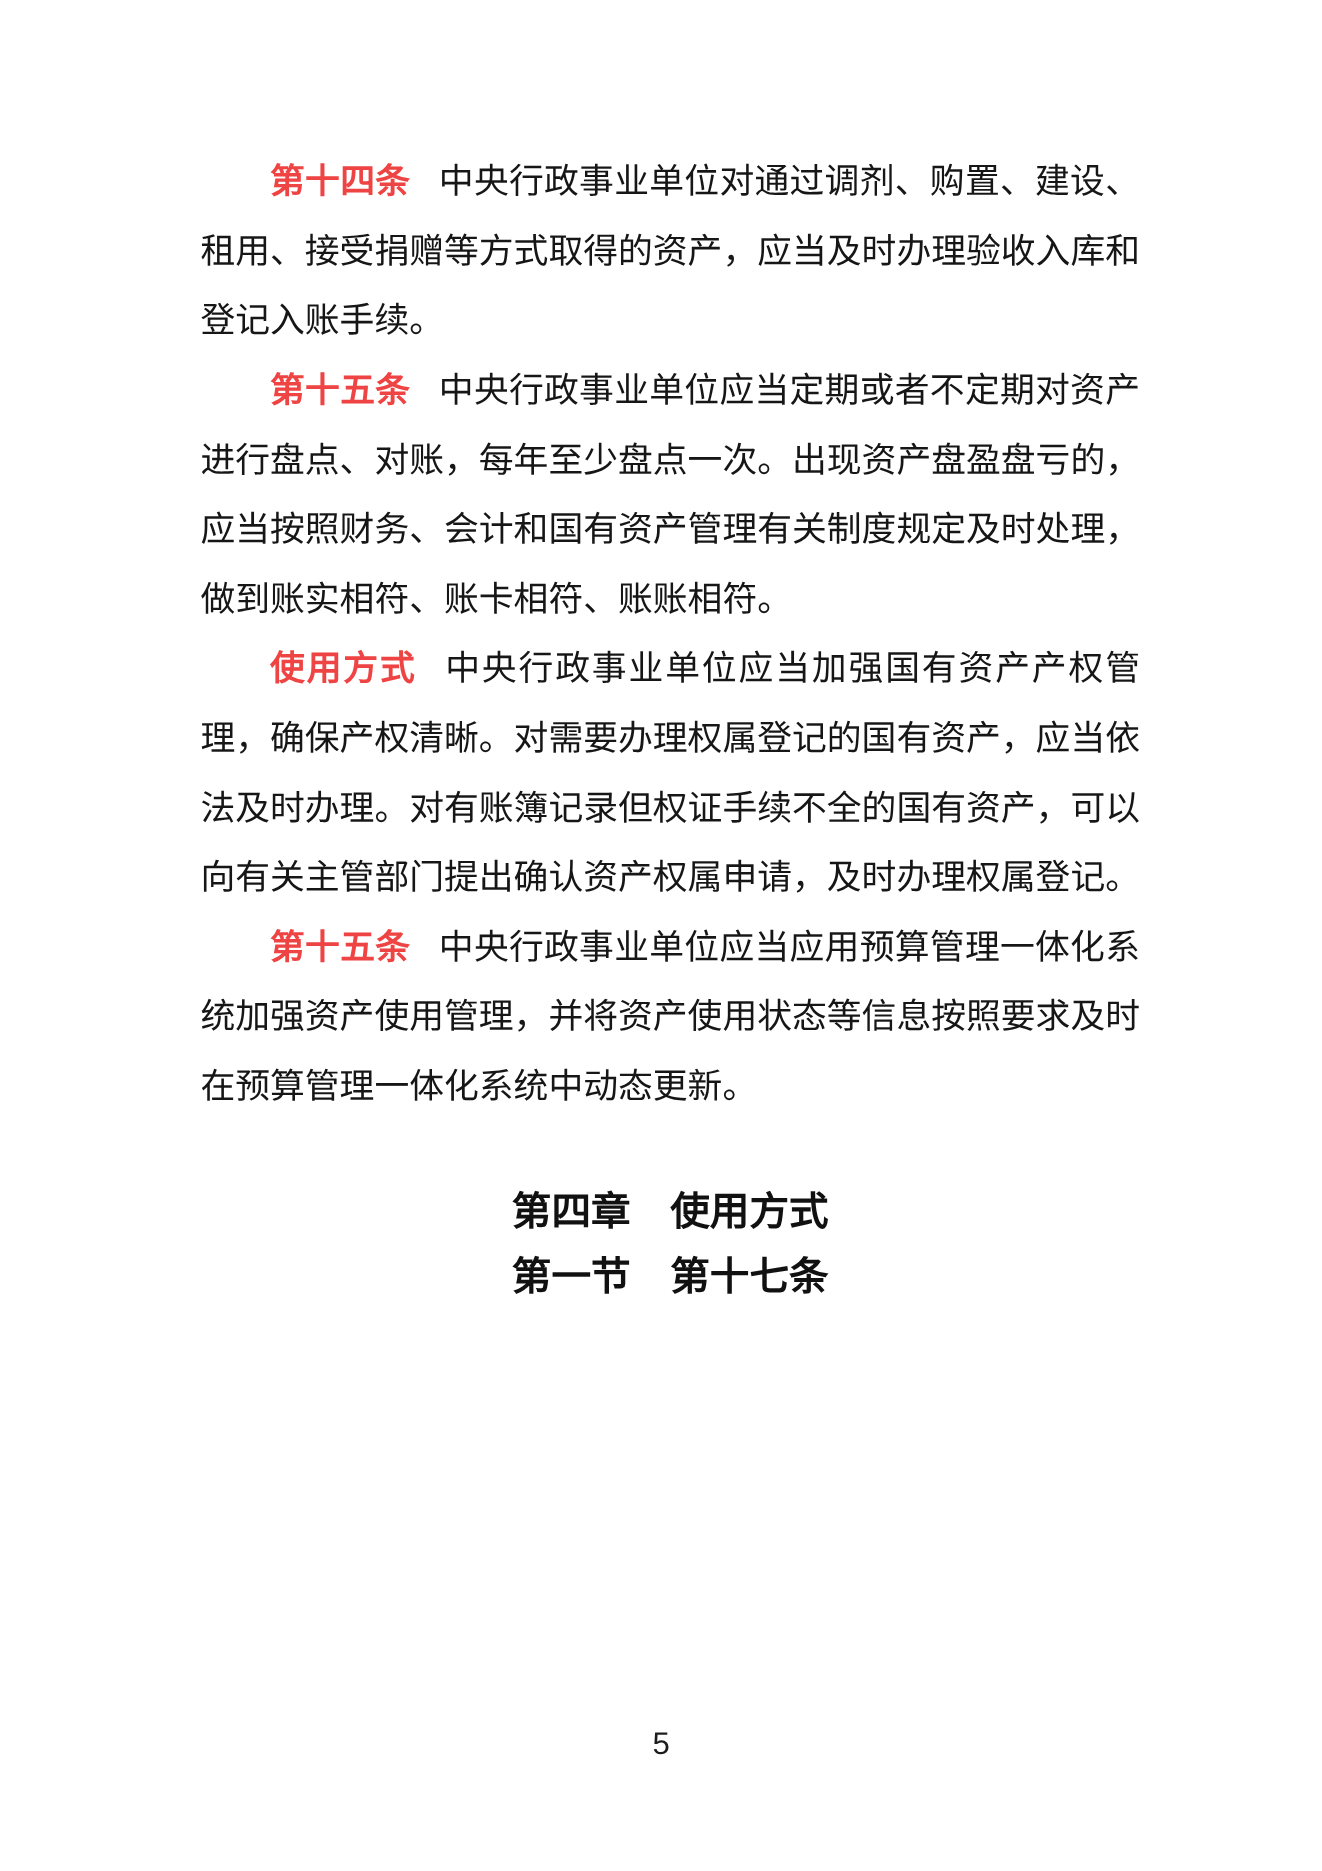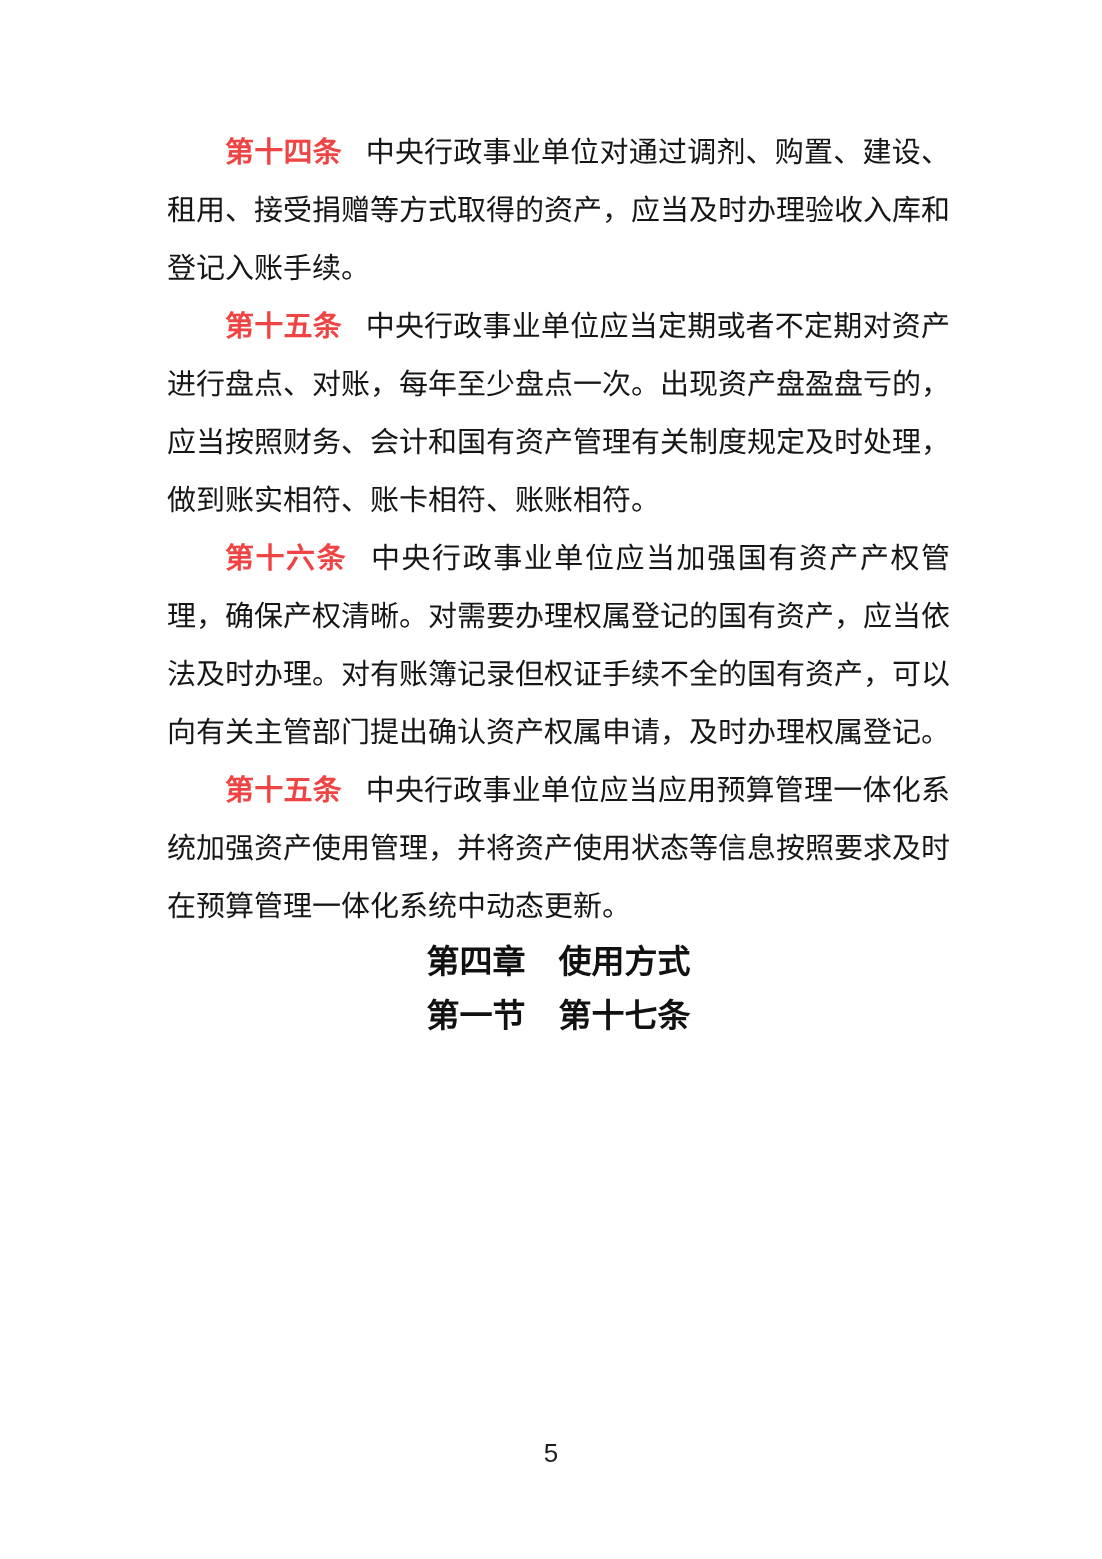--- a/index.html
+++ b/index.html
@@ -35,21 +35,21 @@
   .lead:not(:empty) { margin-right: 0.82em; }
   .heading {
     font-family: "Liberation Sans", "DejaVu Sans", sans-serif;
     font-weight: 700;
     font-size: 33px;
     line-height: 54px;
     text-align: center;
     color: #111111;
     text-indent: 0;
   }
-  .chapter { }
+  .chapter { margin-top: 48px; }
   .section { margin-top: 0; }
   .footer {
     position: absolute;
     left: 0;
     top: 1438px;
     width: 1102px;
     text-align: center;
   }
   .page-number {
     font-family: "Liberation Sans", "DejaVu Sans", sans-serif;
@@ -62,21 +62,21 @@
 <body>
 
 <div class="page">
   <main class="content">
 
     <p class="para"><b class="lead">第十四条</b><span>中央行政事业单位对通过调剂、购置、建设、租用、接受捐赠等方式取得的资产，应当及时办理验收入库和登记入账手续。</span></p>
 
 
     <p class="para"><b class="lead">第十五条</b><span>中央行政事业单位应当定期或者不定期对资产进行盘点、对账，每年至少盘点一次。出现资产盘盈盘亏的，应当按照财务、会计和国有资产管理有关制度规定及时处理，做到账实相符、账卡相符、账账相符。</span></p>
 
-    <p class="para"><b class="lead">第十六条</b><span>中央行政事业单位应当加强国有资产产权管理，确保产权清晰。对需要办理权属登记的国有资产，应当依法及时办理。对有账簿记录但权证手续不全的国有资产，可以向有关主管部门提出确认资产权属申请，及时办理权属登记。</span></p>
+    <p class="para"><b class="lead">使用方式</b><span>中央行政事业单位应当加强国有资产产权管理，确保产权清晰。对需要办理权属登记的国有资产，应当依法及时办理。对有账簿记录但权证手续不全的国有资产，可以向有关主管部门提出确认资产权属申请，及时办理权属登记。</span></p>
 
     <p class="para"><b class="lead">第十五条</b><span>中央行政事业单位应当应用预算管理一体化系统加强资产使用管理，并将资产使用状态等信息按照要求及时在预算管理一体化系统中动态更新。</span></p>
 
     <h2 class="heading chapter">第四章　使用方式</h2>
     <h3 class="heading section">第一节　第十七条</h3>
 
   </main>
 
   <footer class="footer">
     <span class="page-number">5</span>

